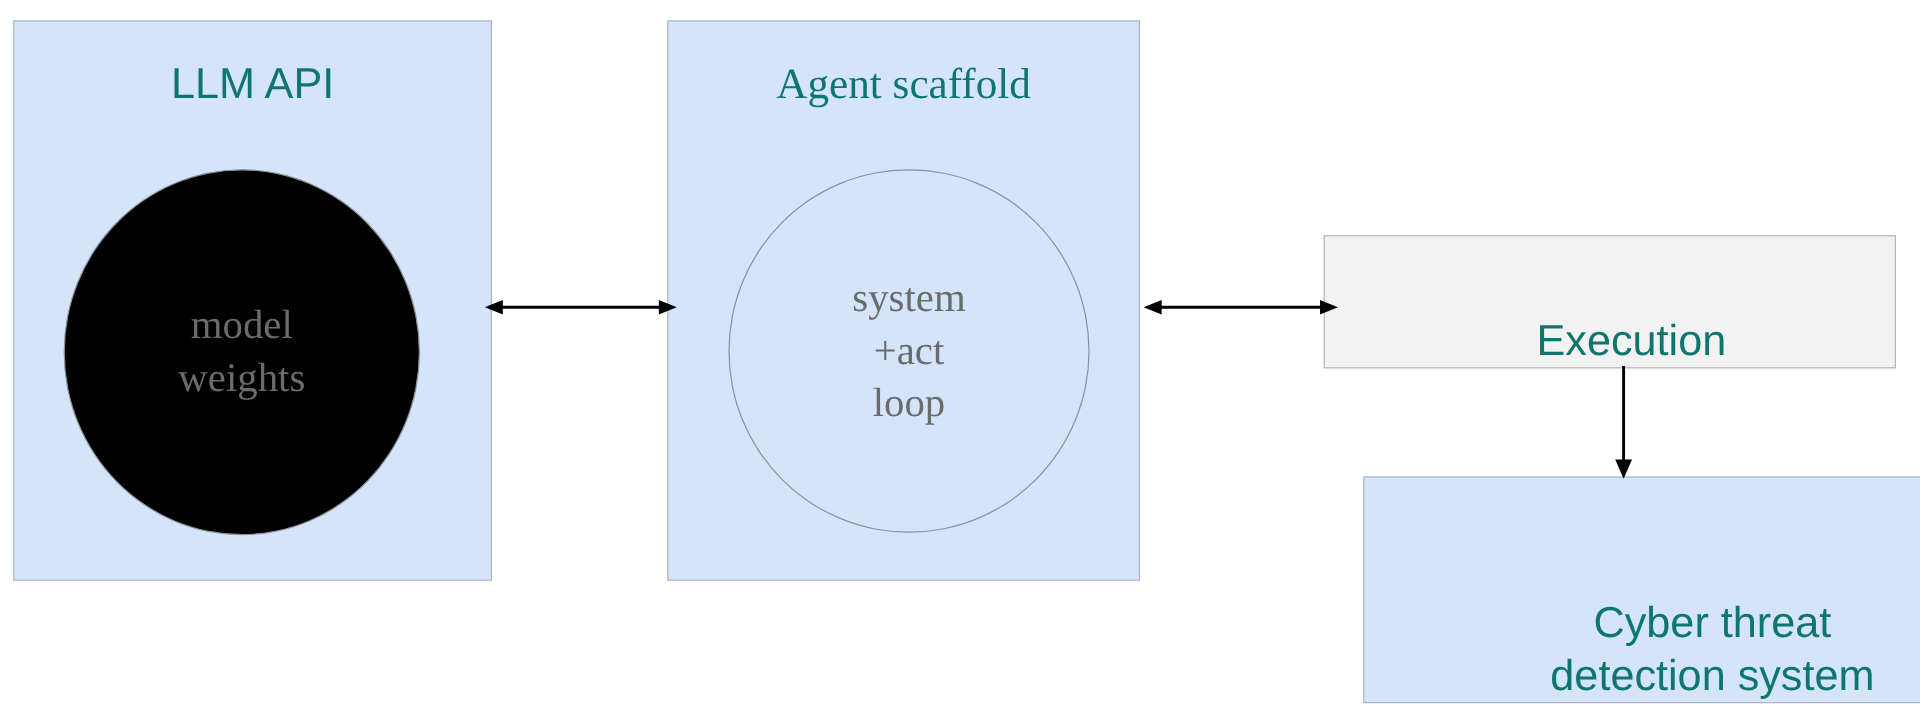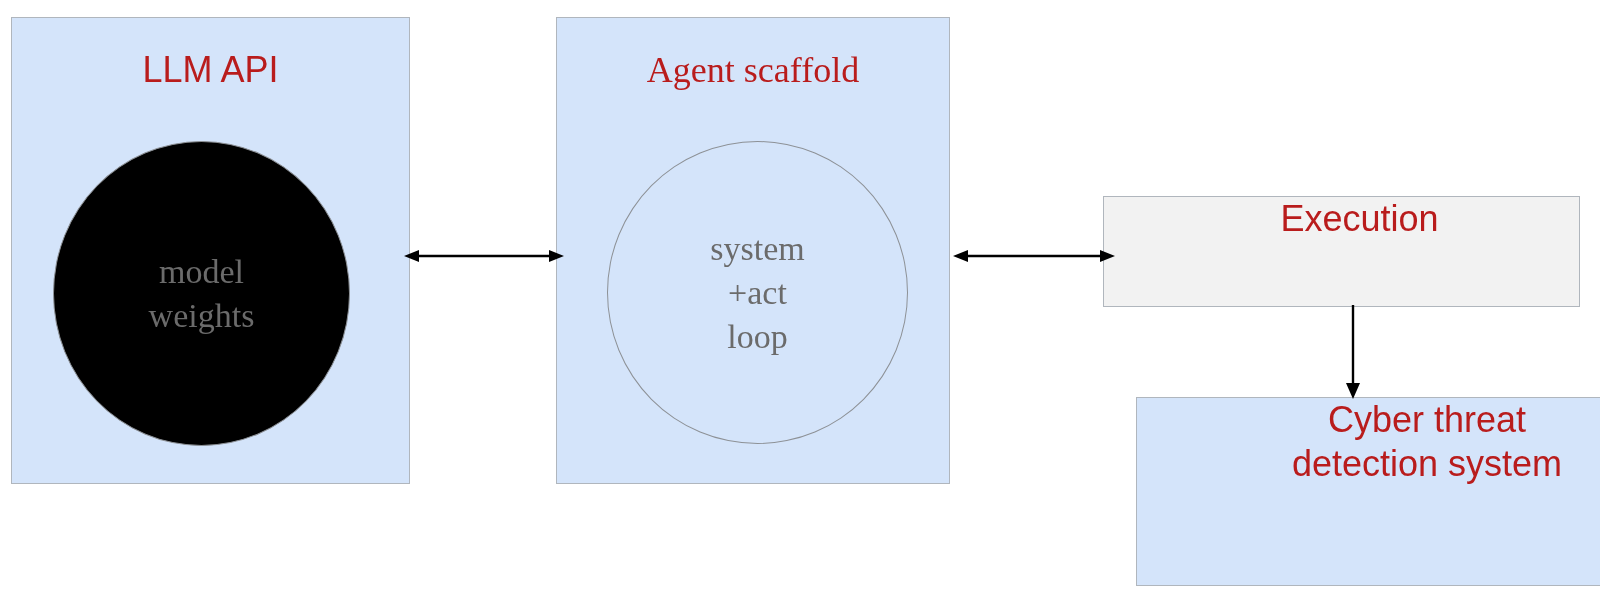--- a/index.html
+++ b/index.html
@@ -23,38 +23,38 @@
     position: absolute;
     box-sizing: border-box;
     border: 1px solid #b0b6bd;
     display: flex;
     justify-content: center;
   }
   .node.blue   { background: #d4e4fa; }
   .node.grey   { background: #f2f2f2; }
 
   .node-title {
-    color: #b91c1c;
+    color: #0f766e;
     font-size: 36px;
     line-height: 44px;
     text-align: center;
     white-space: pre-line;
   }
 
   
   .container .node-title {
     position: absolute;
     top: 30px;
     left: 0;
     right: 0;
   }
 
   
   .simple {
-    align-items: flex-start;
+    align-items: flex-end;
     padding-left: 36px;
   }
 
   
   .circle {
     position: absolute;
     box-sizing: border-box;
     border-radius: 50%;
     border: 1px solid #8d9196;
     display: flex;

